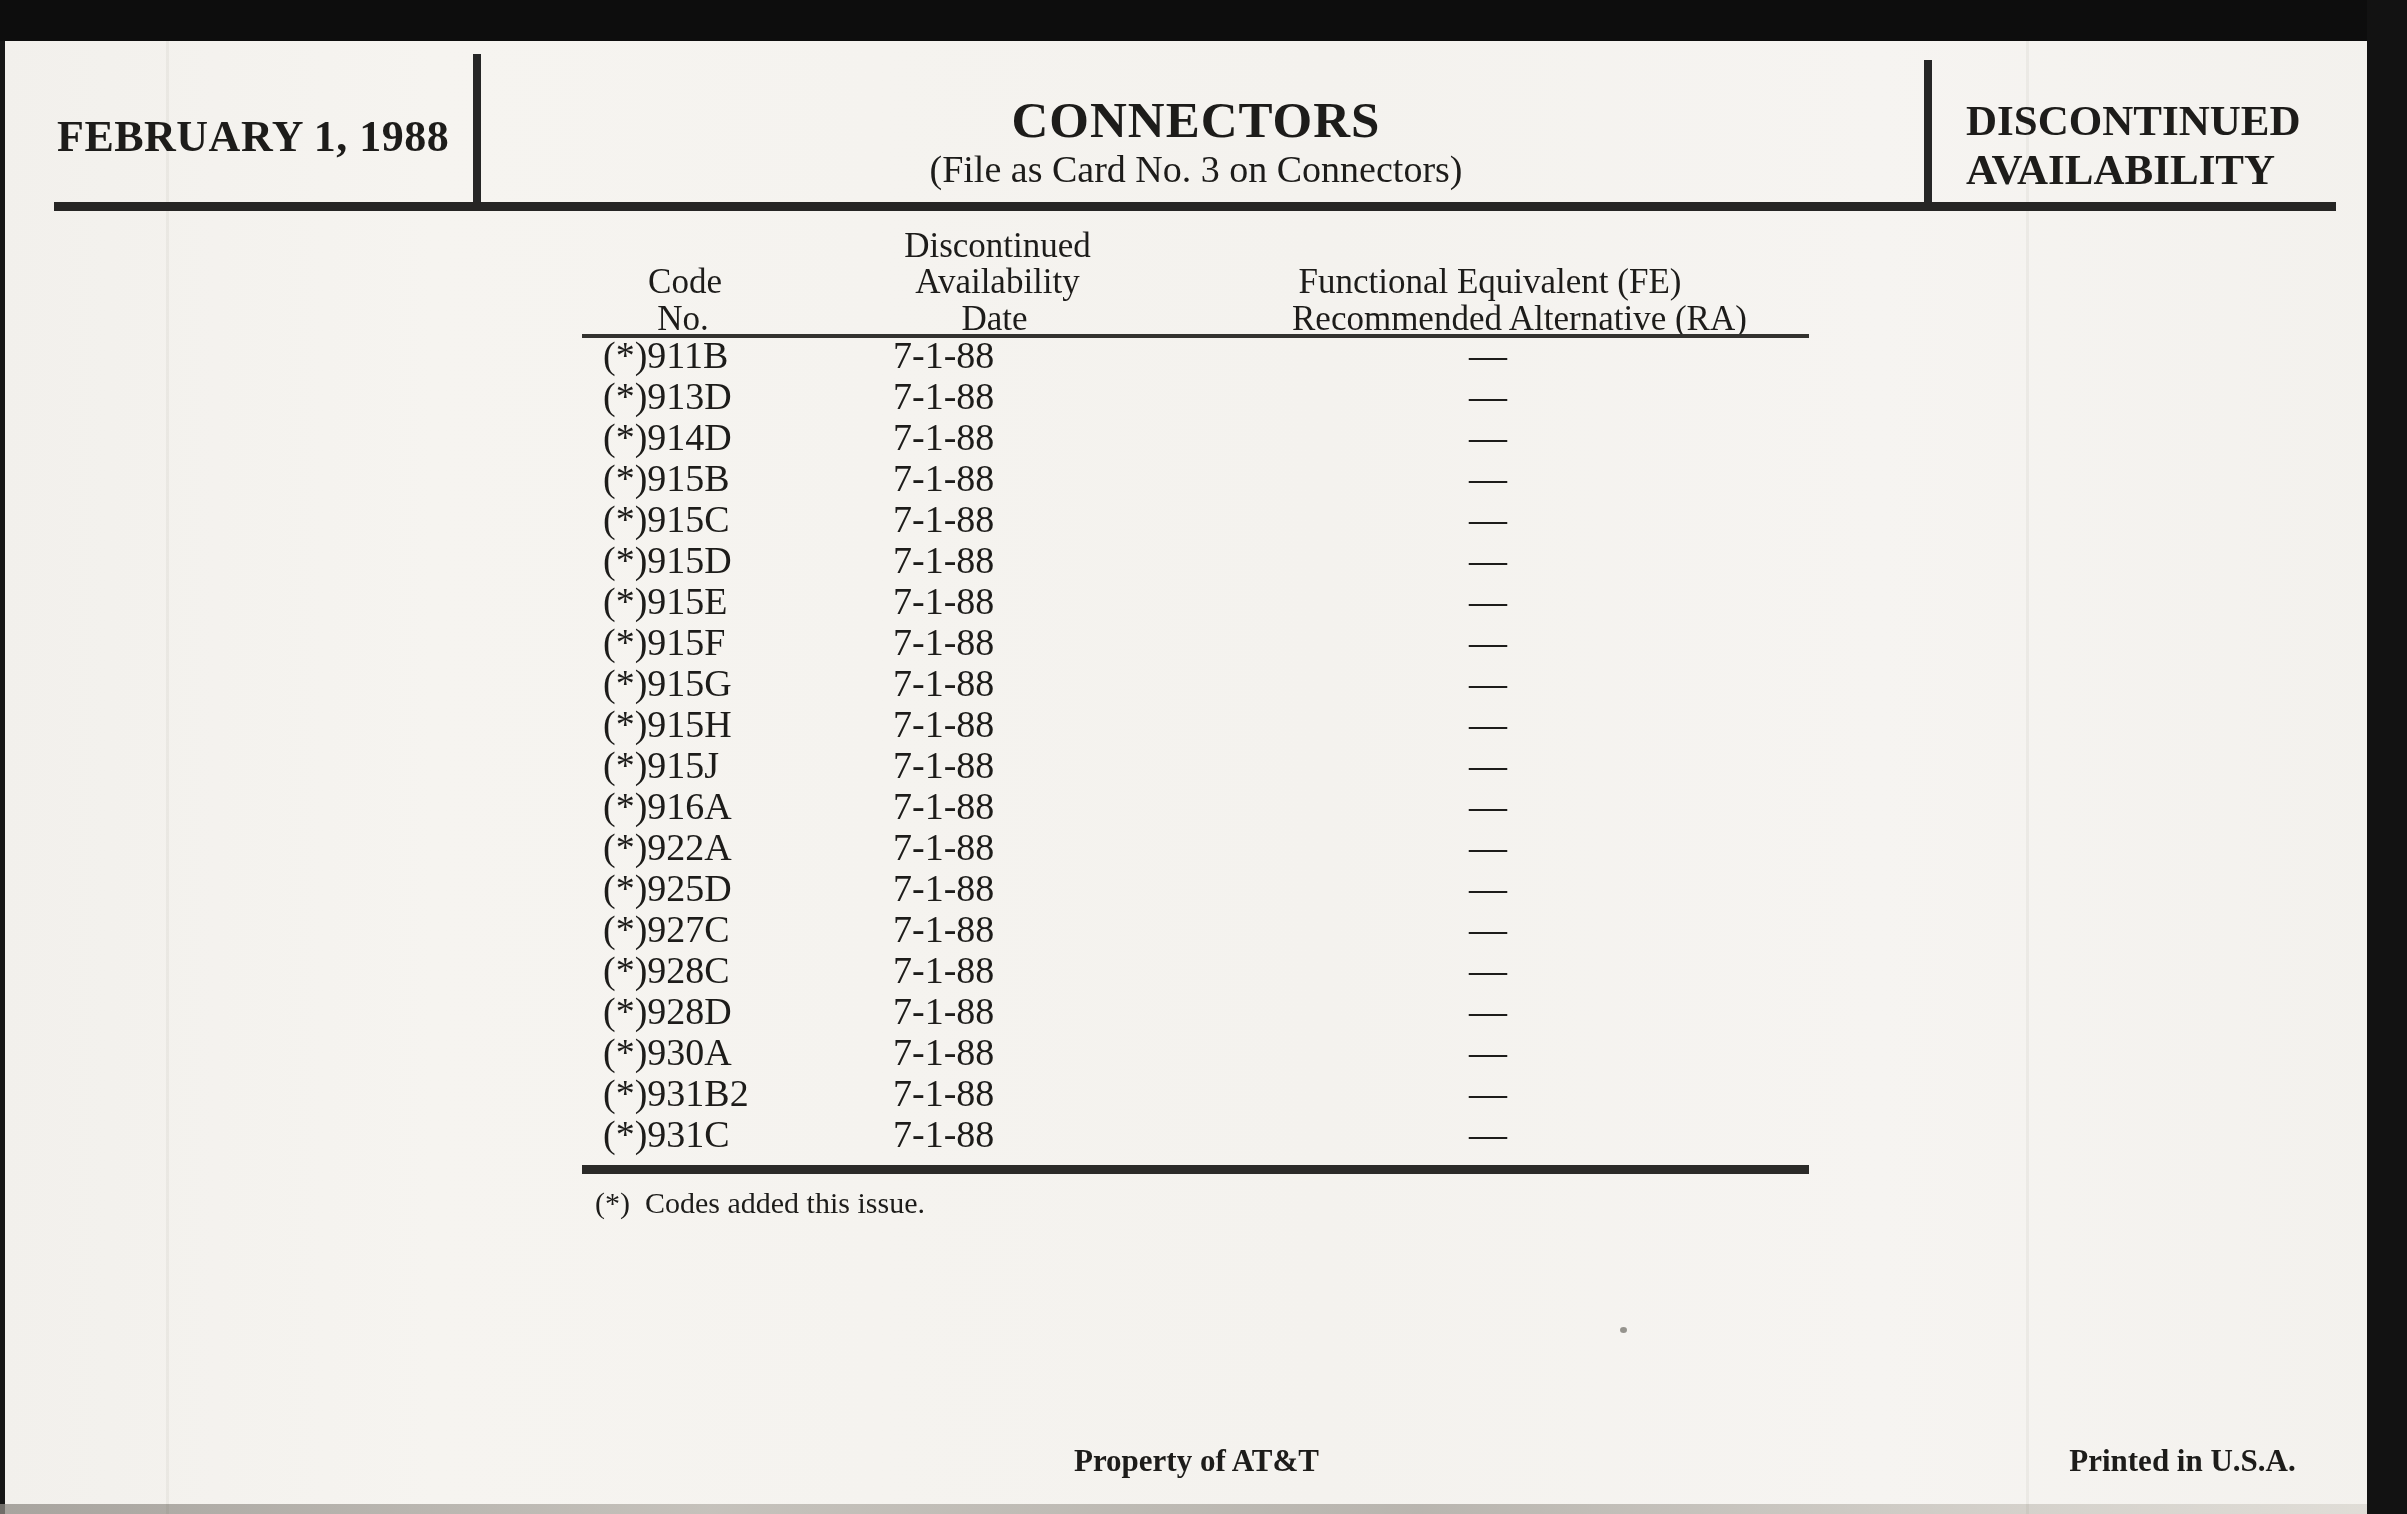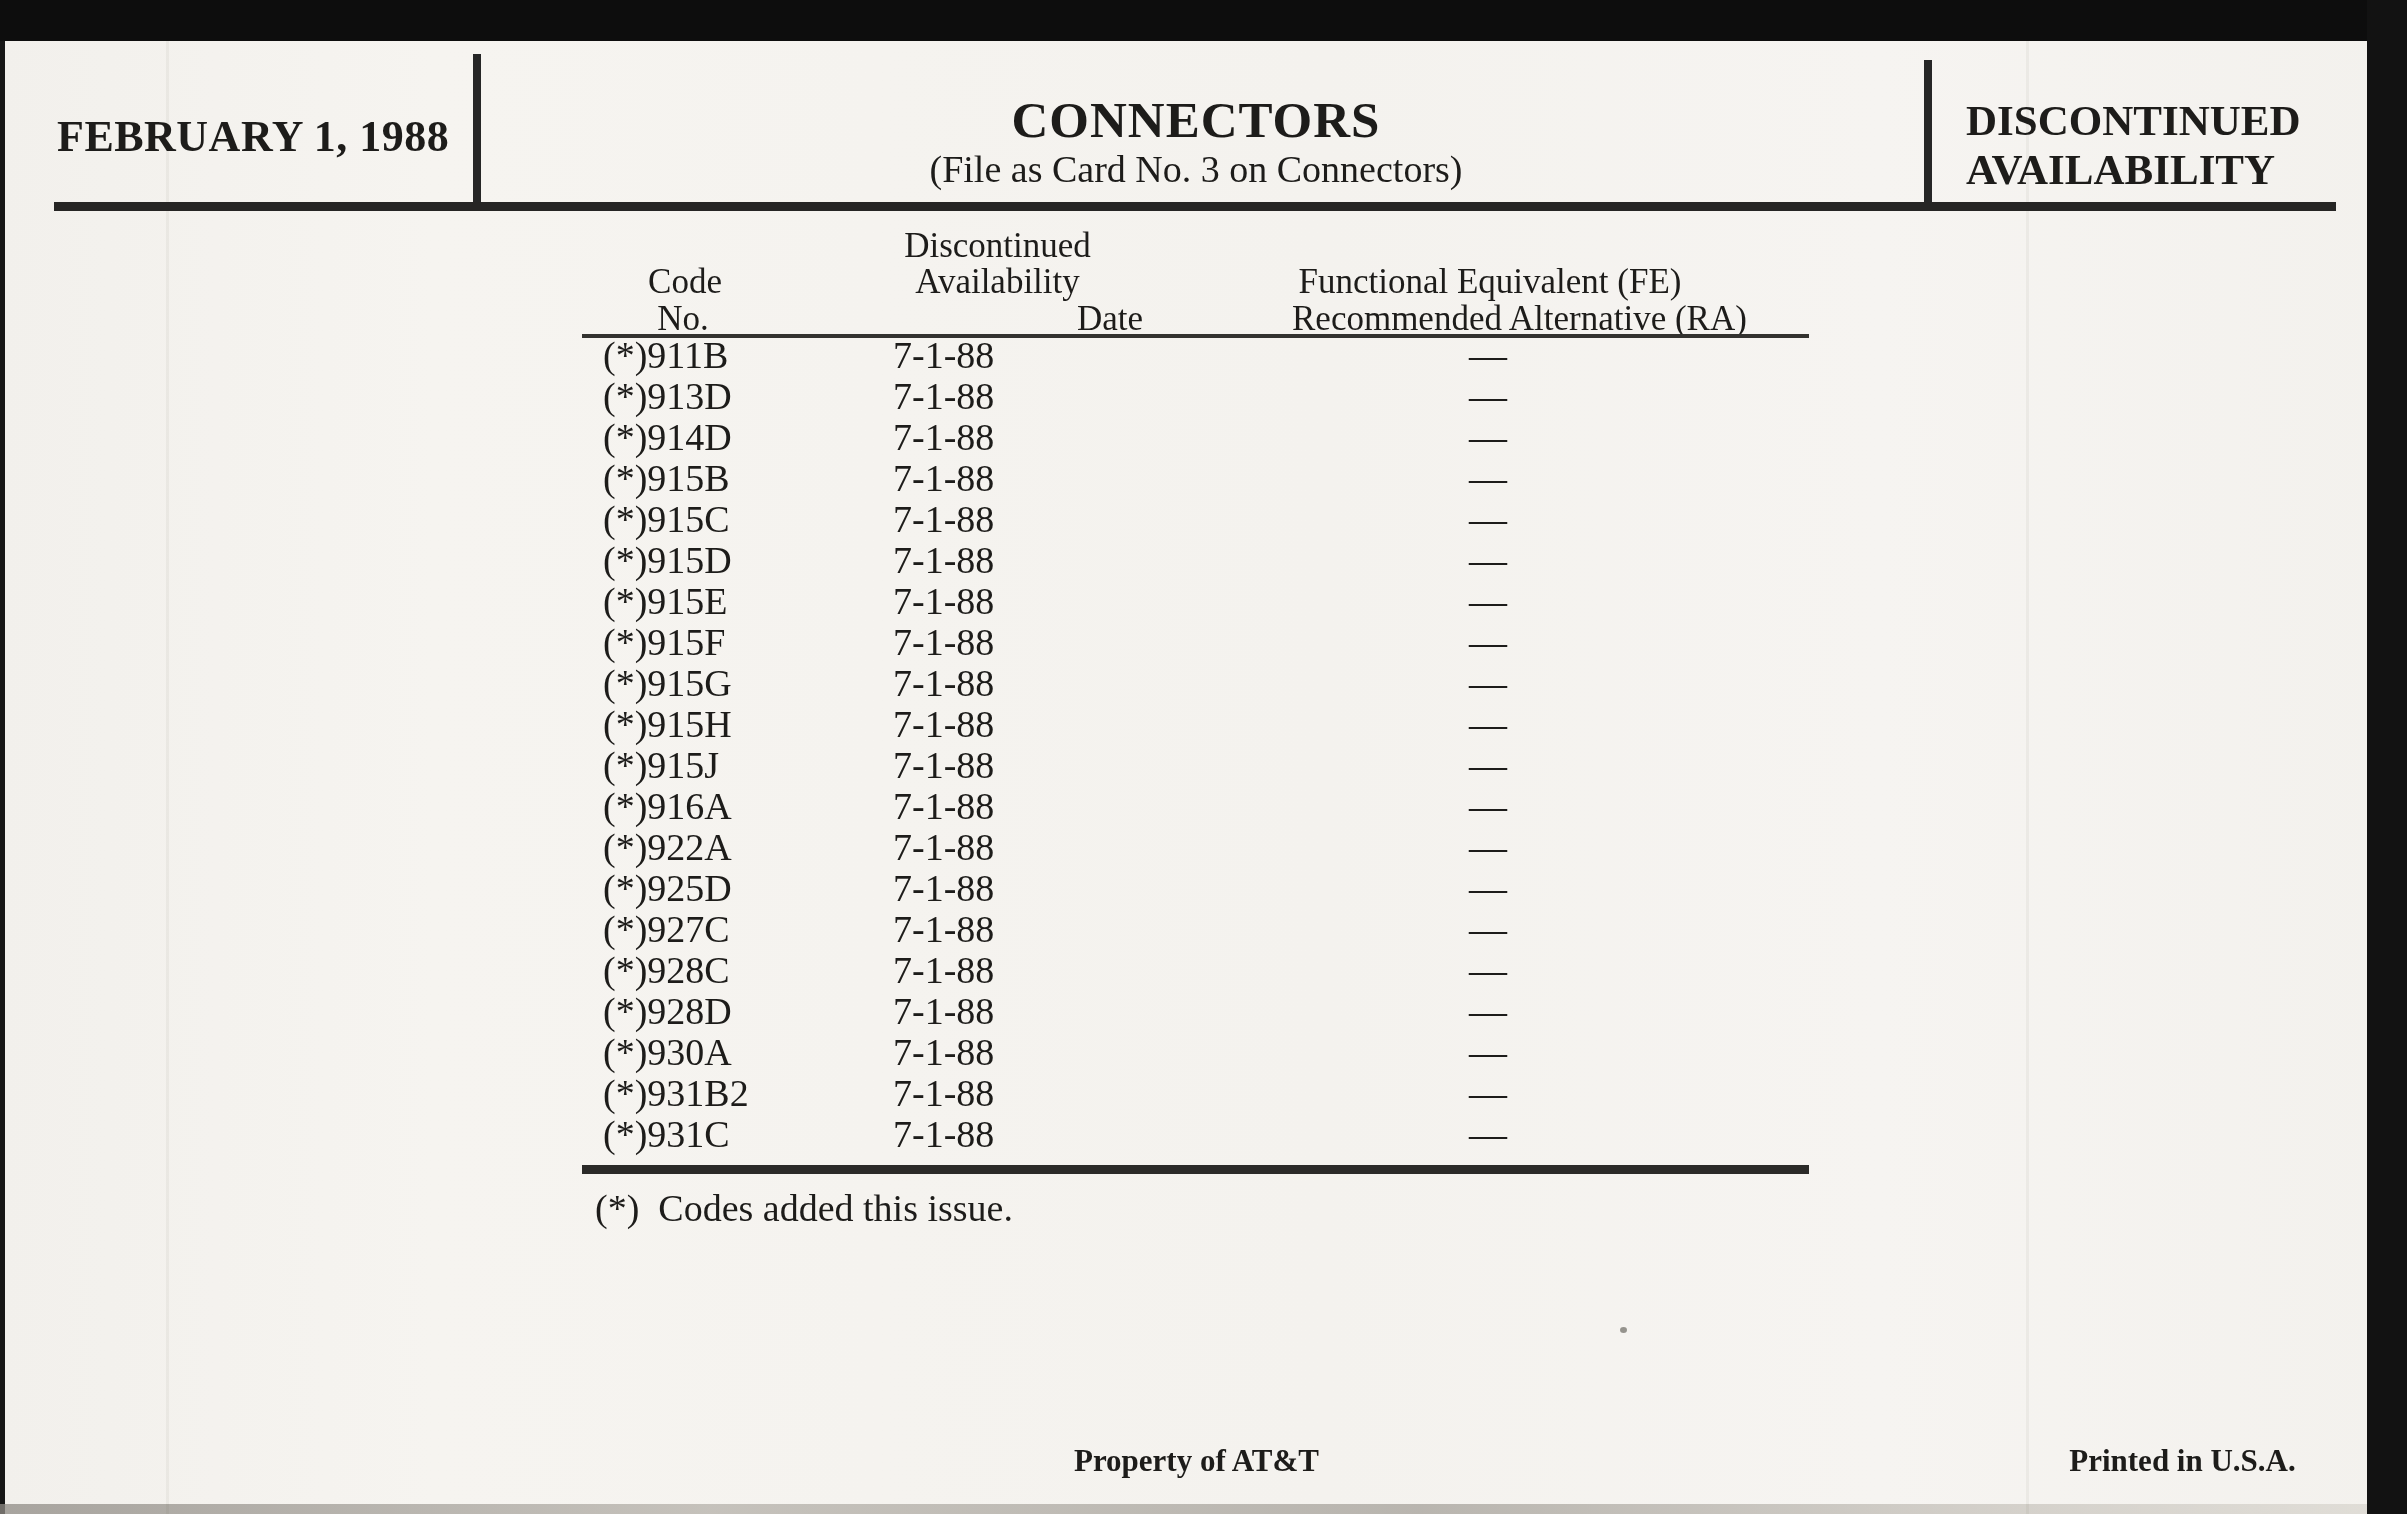--- a/index.html
+++ b/index.html
@@ -35,36 +35,36 @@
   .mast-right{position:absolute;left:1966px;top:96px;font-size:43px;font-weight:bold;
     line-height:49px;white-space:nowrap;}
   .rule-main{position:absolute;left:54px;top:202px;width:2282px;height:9px;background:#262524;}
 
   
   .th{position:absolute;font-size:35px;line-height:1.0;text-align:center;white-space:nowrap;}
   .th-code1{left:586px;top:264px;width:198px;}
   .th-code2{left:584px;top:301px;width:198px;}
   .th-da1{left:849px;top:228px;width:297px;}
   .th-da2{left:849px;top:264px;width:297px;}
-  .th-da3{left:846px;top:301px;width:297px;text-align:right;}
+  .th-da3{left:846px;top:301px;width:297px;}
   .th-rc1{left:1292px;top:226px;width:396px;}
   .th-rc1 span{display:inline-block;border-bottom:3px solid #2a2927;padding:0 6px 3px 6px;}
   .th-rc2{left:1292px;top:264px;width:396px;}
   .th-rc3{left:1292px;top:301px;width:396px;}
   .rule-thin{position:absolute;left:582px;top:334px;width:1227px;height:4px;background:#33322f;}
 
   
   .rows{position:absolute;left:0;top:335px;width:2408px;}
   .trow{position:relative;height:41px;font-size:38px;line-height:41px;}
   .cell{position:absolute;top:0;white-space:nowrap;}
   .cell-code{left:603px;}
   .cell-date{left:893px;width:198px;}
   .cell-repl{left:1388px;width:198px;text-align:center;letter-spacing:-2px;}
   .rule-bottom{position:absolute;left:582px;top:1165px;width:1227px;height:9px;background:#2b2a28;}
-  .footnote{position:absolute;left:595px;top:1186px;font-size:38px;white-space:pre;}
+  .footnote{position:absolute;left:595px;top:1186px;font-size:30px;white-space:pre;}
 
   
   .footer-left{position:absolute;left:1048px;top:1443px;width:297px;text-align:center;
     font-size:31px;font-weight:bold;white-space:nowrap;}
   .footer-right{position:absolute;left:2039px;top:1443px;width:287px;text-align:center;
     font-size:31px;font-weight:bold;white-space:nowrap;}
 </style>
 </head>
 <body>
 

